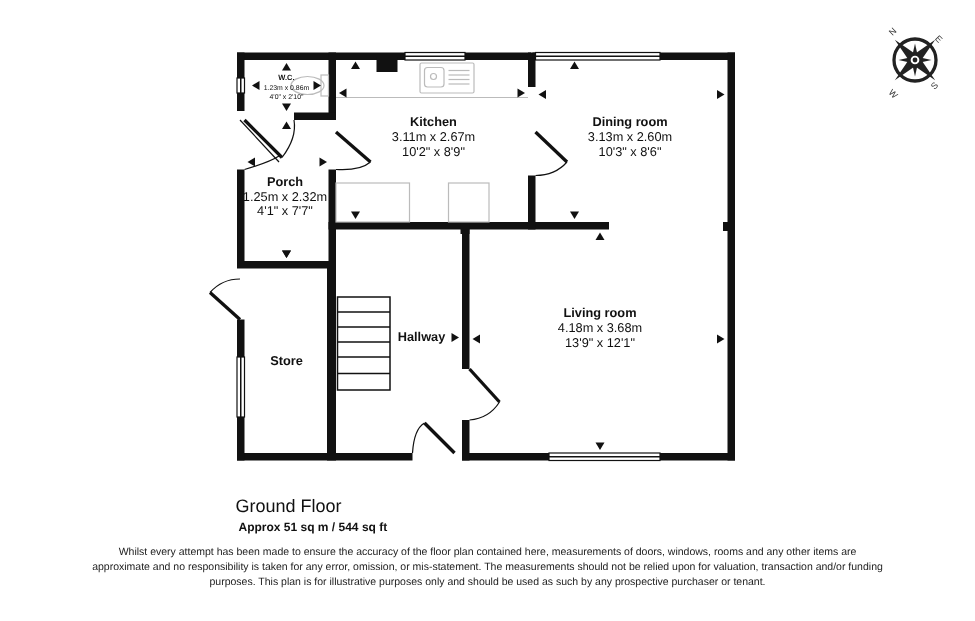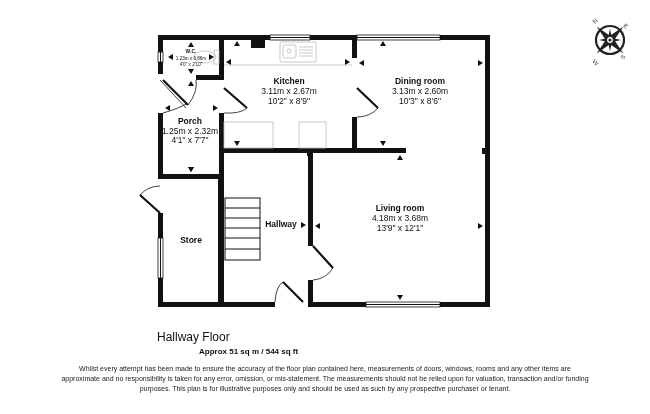--- a/index.html
+++ b/index.html
@@ -10,21 +10,21 @@
     .grey { stroke: #bbb; stroke-width: 0.8; fill: none; }
     .door { stroke: #111; stroke-width: 2.2; fill: none; }
     .swing { stroke: #111; stroke-width: 0.8; fill: none; }
     .arrow { fill: #111; }
     .room-name { font-family: "Liberation Sans", sans-serif; font-weight: bold; font-size: 8.5px; fill: #111; }
     .room-dim { font-family: "Liberation Sans", sans-serif; font-size: 8.5px; fill: #111; }
     .wc-name { font-family: "Liberation Sans", sans-serif; font-size: 5px; font-weight: bold; fill: #111; }
     .wc-dim { font-family: "Liberation Sans", sans-serif; font-size: 4.6px; fill: #111; }
     .compass-label { font-family: "Liberation Sans", sans-serif; font-size: 6px; fill: #333; }
     .floor-title { position: absolute; left: 157px; top: 330px; font-size: 12px; color: #111; }
-    .floor-area { position: absolute; left: 159px; top: 347px; font-size: 8px; font-weight: bold; color: #111; margin-left: 40px; }
+    .floor-area { position: absolute; left: 159px; top: 347px; font-size: 8px; font-weight: bold; color: #111; }
     .disclaimer { position: absolute; left: 60px; top: 364px; width: 530px; text-align: center; font-size: 7px; line-height: 10px; color: #222; }
   </style>
 </head>
 <body>
 
 <svg id="plan" width="650" height="414" viewBox="0 0 650 414">
 
   <g transform="translate(610,40)">
     <circle cx="0" cy="0" r="14" fill="none" stroke="#222" stroke-width="2.2"></circle>
     <polygon points="0,-19 3,-3 0,0 -3,-3" fill="#222" transform="rotate(-45)"></polygon>
@@ -222,15 +222,15 @@
     <text class="room-dim" x="400" y="231" text-anchor="middle">13'9" x 12'1"</text>
   </g>
   <g>
     <text class="room-name" x="281" y="227" text-anchor="middle">Hallway</text>
   </g>
   <g>
     <text class="room-name" x="191" y="243" text-anchor="middle">Store</text>
   </g>
 </svg>
 
-<div class="floor-title">Hallway Floor</div>
+<div class="floor-title">Ground Floor</div>
 <div class="floor-area">Approx 51 sq m / 544 sq ft</div>
 <div class="disclaimer">Whilst every attempt has been made to ensure the accuracy of the floor plan contained here, measurements of doors, windows, rooms and any other items are approximate and no responsibility is taken for any error, omission, or mis-statement. The measurements should not be relied upon for valuation, transaction and/or funding purposes. This plan is for illustrative purposes only and should be used as such by any prospective purchaser or tenant.</div>
 
 </body></html>

